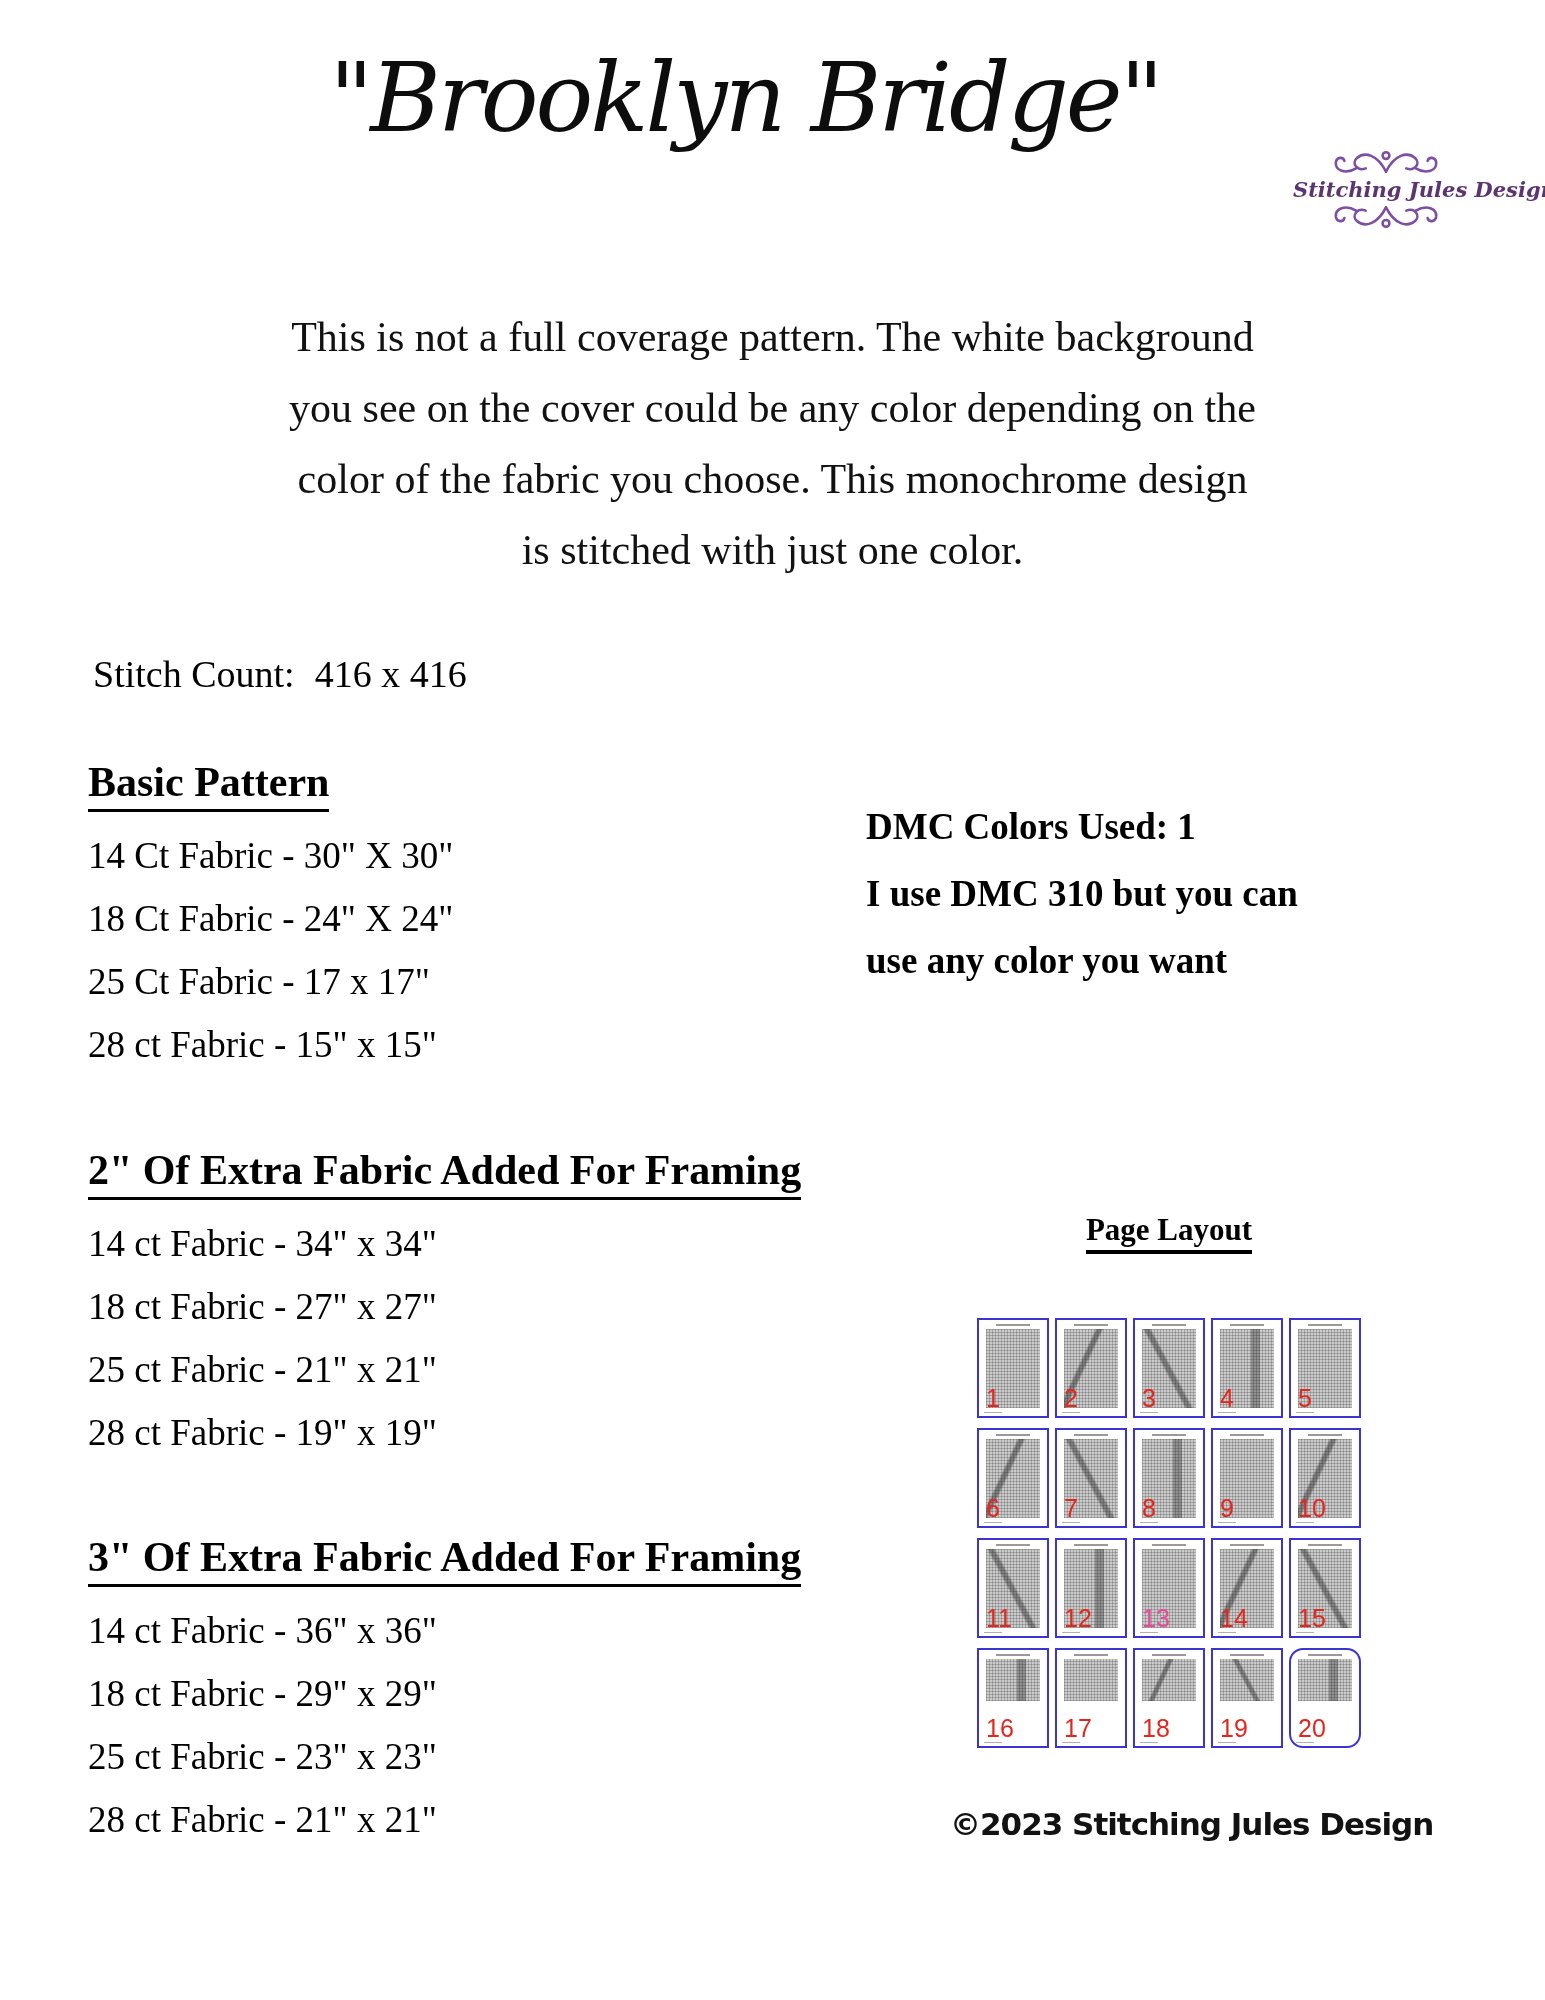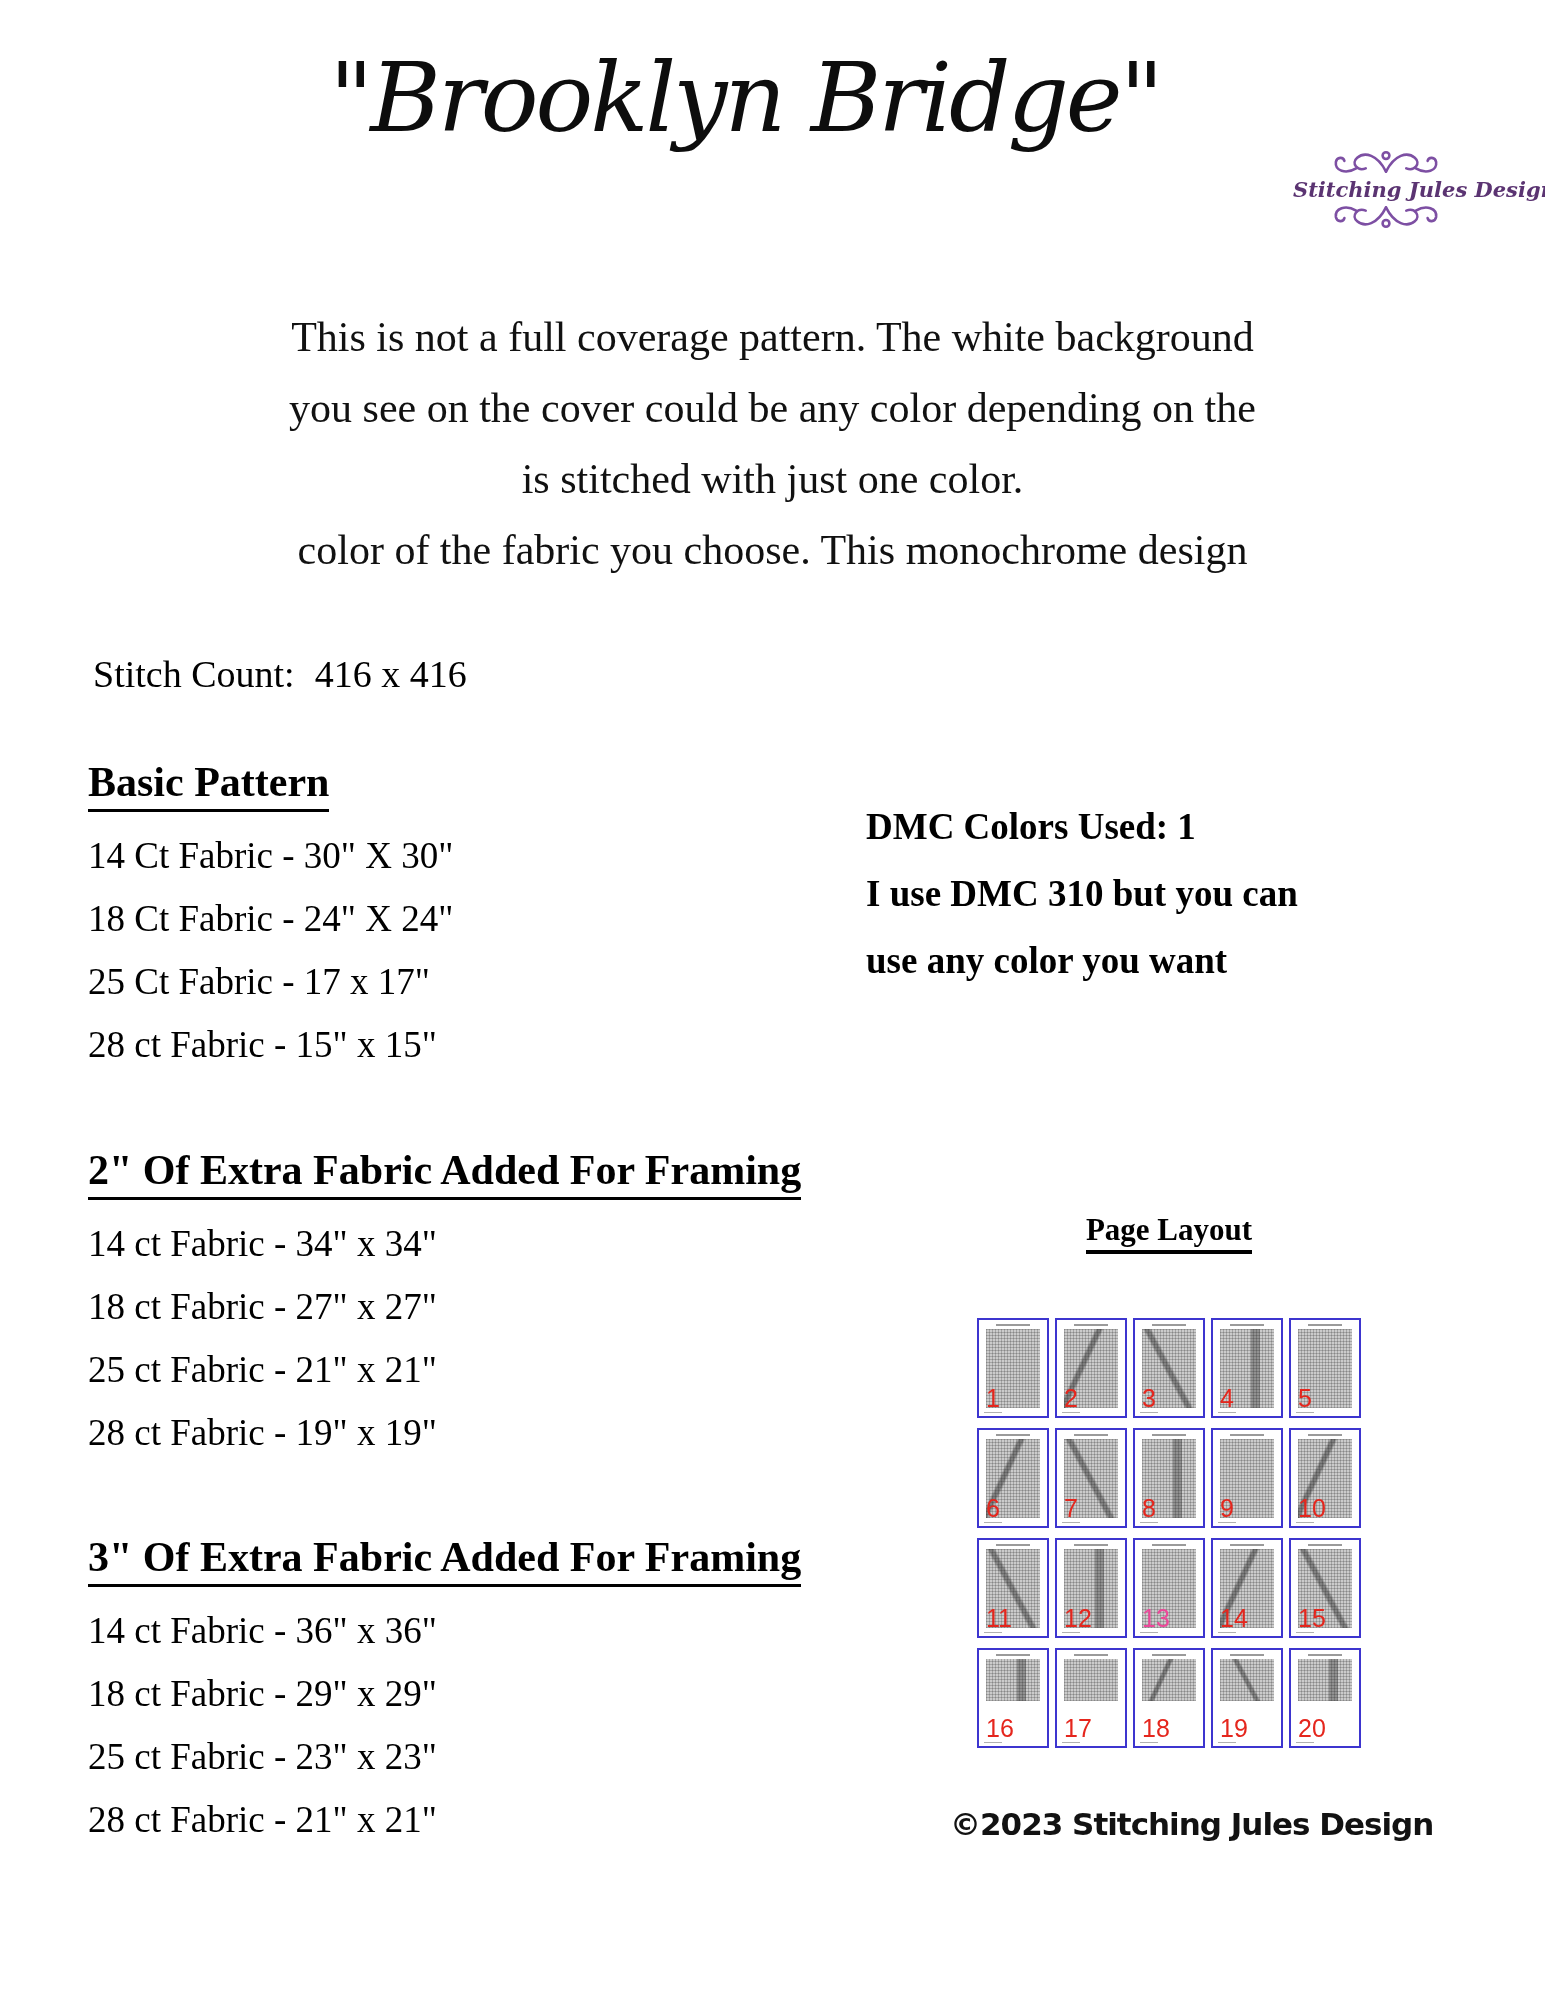--- a/index.html
+++ b/index.html
@@ -110,22 +110,22 @@
         <path d="M32 21 C22 27 12 23 13 15 C14 10 20 10 21 14"></path>
         <path d="M88 21 C98 27 108 23 107 15 C106 10 100 10 99 14"></path>
         <circle cx="60" cy="9" r="3.2"></circle>
       </g>
     </svg>
   </div>
 
   <div class="intro">
       <div class="intro-line">This is not a full coverage pattern. The white background</div>
       <div class="intro-line">you see on the cover could be any color depending on the</div>
+      <div class="intro-line">color of the fabric you choose. This monochrome design</div>
       <div class="intro-line">is stitched with just one color.</div>
-      <div class="intro-line">color of the fabric you choose. This monochrome design</div>
     </div>
 
   <div class="stitch">
     <span>Stitch Count:</span><span class="value">416 x 416</span>
   </div>
 
   <div class="section sec-basic">
     <div class="section-heading">Basic Pattern</div>
     <div>
         <div class="fab-item">14 Ct Fabric - 30" X 30"</div>
@@ -273,21 +273,21 @@
         <div class="chart v1"></div>
         <div class="num" style="color: rgb(229, 38, 29);">18</div>
         <div class="ftr"></div>
       </div>
       <div class="cell short" style="border-color: rgb(61, 53, 207);">
         <div class="hdr"></div>
         <div class="chart v2"></div>
         <div class="num" style="color: rgb(229, 38, 29);">19</div>
         <div class="ftr"></div>
       </div>
-      <div class="cell short" style="border-color: rgb(61, 53, 207);">
+      <div class="cell short" style="border-color: rgb(61, 53, 207); border-radius: 14px;">
         <div class="hdr"></div>
         <div class="chart v3"></div>
         <div class="num" style="color: rgb(229, 38, 29);">20</div>
         <div class="ftr"></div>
       </div>
     </div>
 
   <div class="copyright">©2023 Stitching Jules Design</div>
 
 </div>

